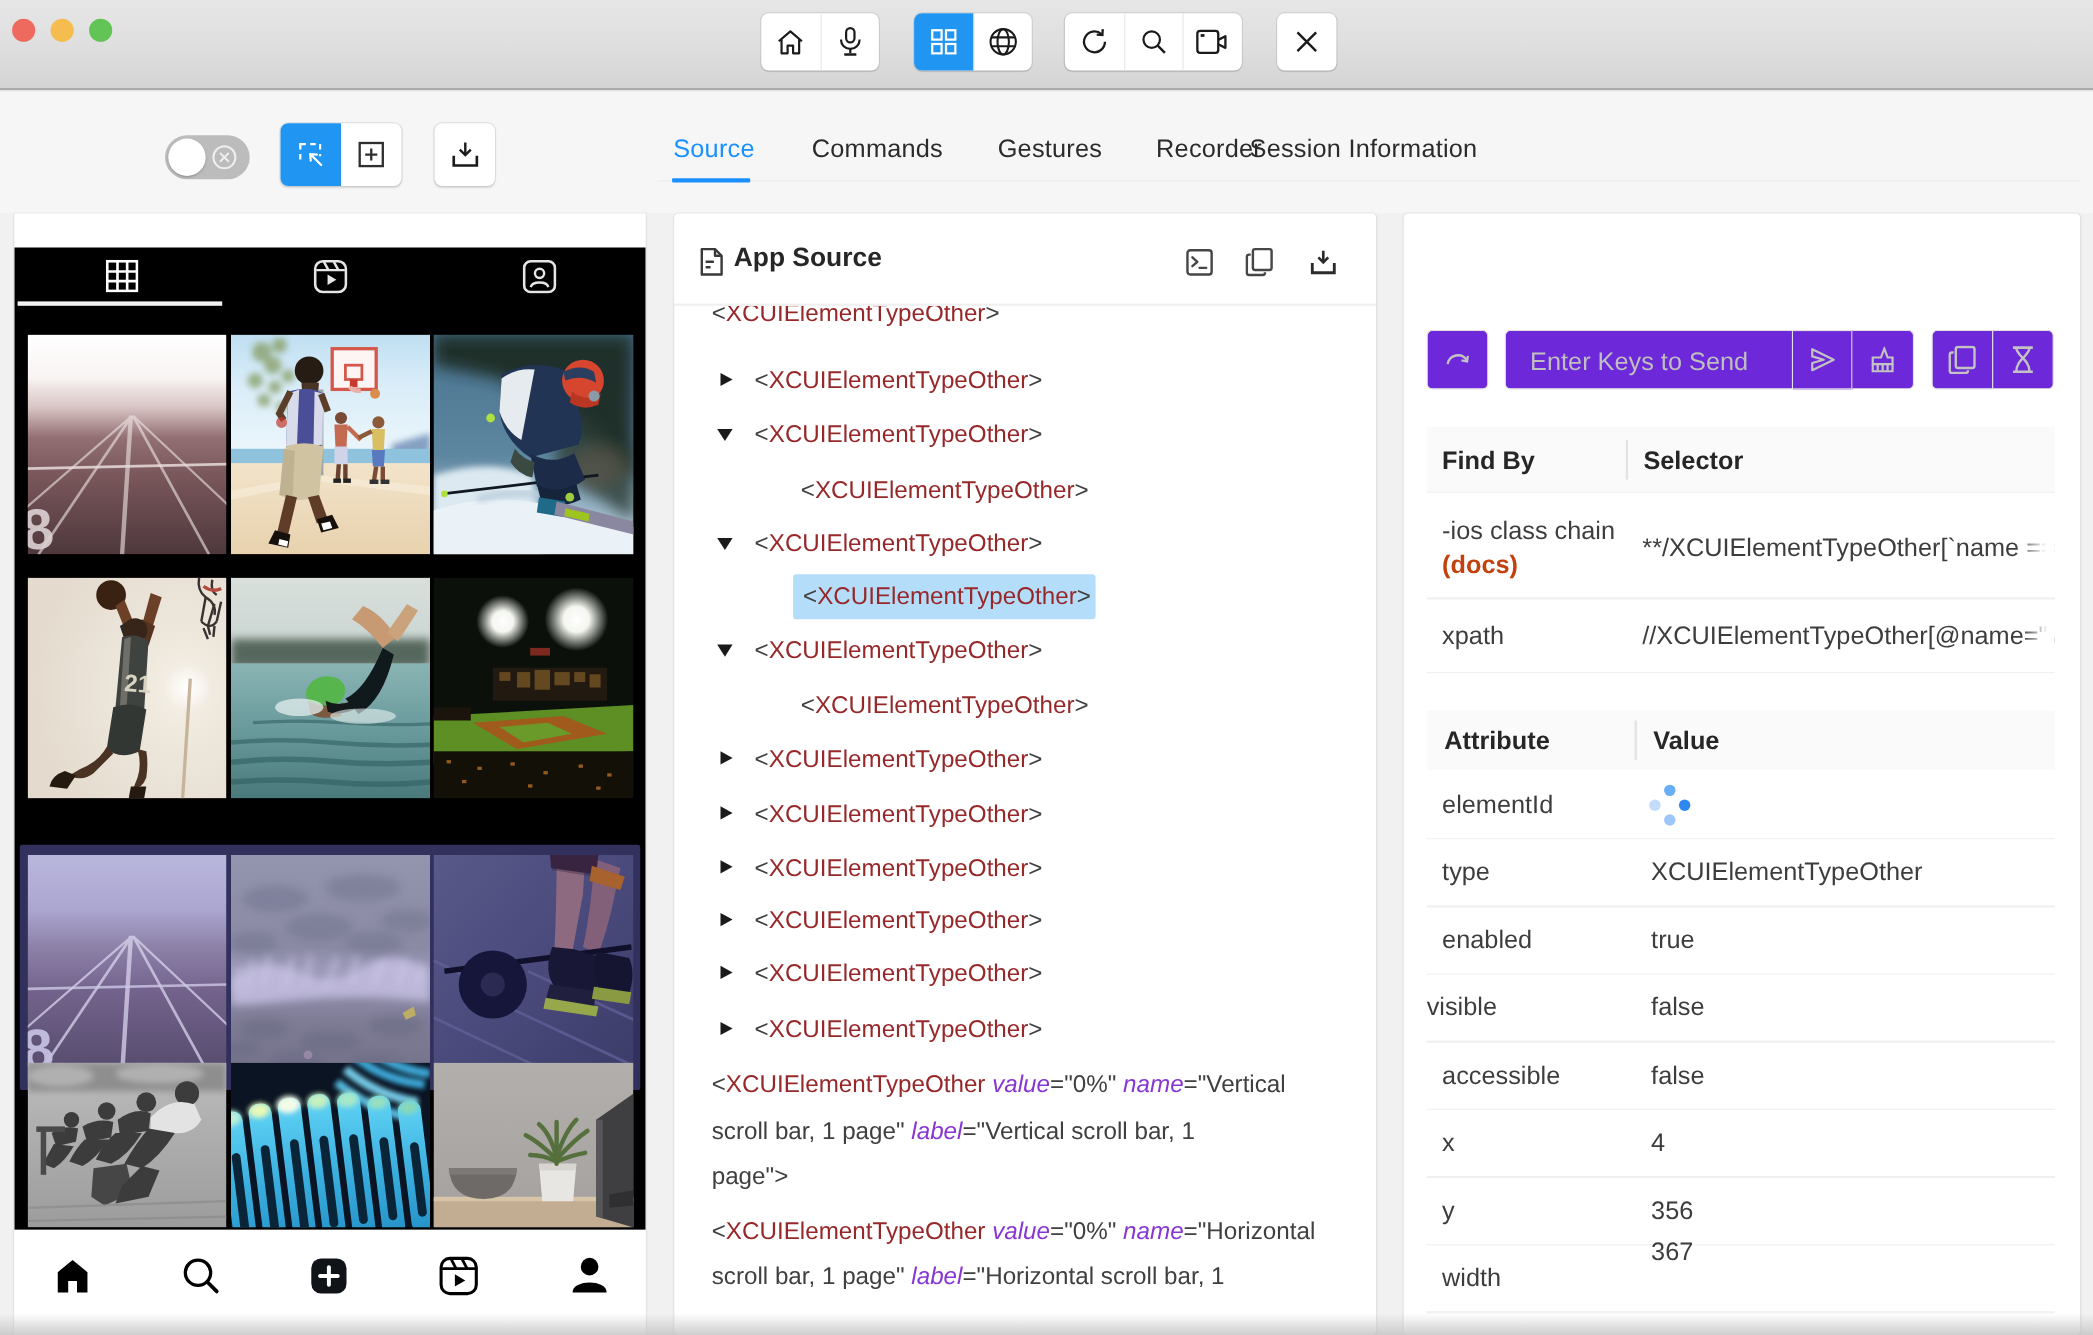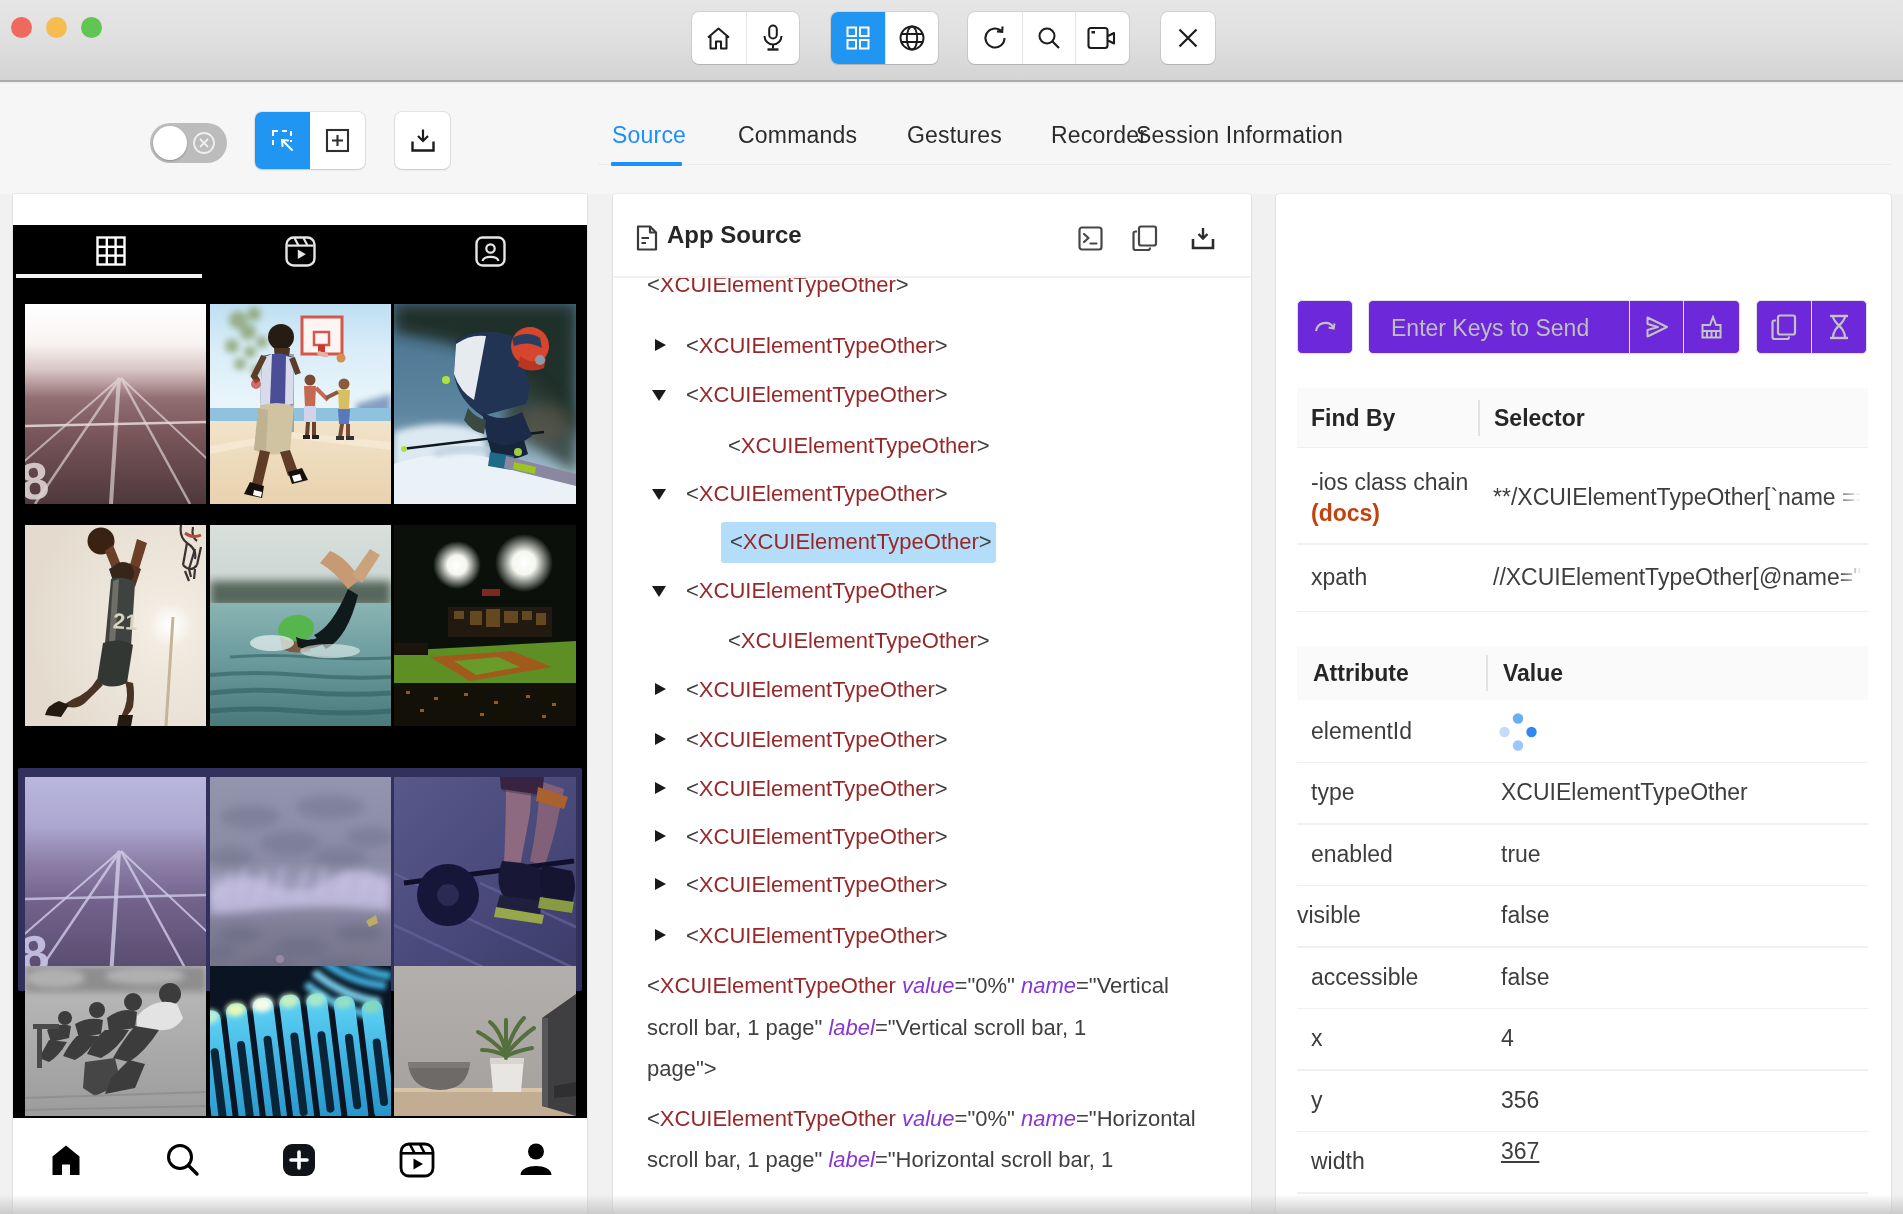--- a/index.html
+++ b/index.html
@@ -822,18 +822,18 @@
     <div class="tcell" style="left:14px;top:312.75px;line-height:36px;">accessible</div>
     <div class="tcell" style="left:204px;top:312.75px;line-height:36px;">false</div>
     <div style="position:absolute;left:0;top:361.5px;width:571px;height:1.5px;background:#f0f0f0;"></div>
     <div class="tcell" style="left:14px;top:374.25px;line-height:36px;">x</div>
     <div class="tcell" style="left:204px;top:374.25px;line-height:36px;">4</div>
     <div style="position:absolute;left:0;top:423px;width:571px;height:1.5px;background:#f0f0f0;"></div>
     <div class="tcell" style="left:14px;top:435.75px;line-height:36px;">y</div>
     <div class="tcell" style="left:204px;top:435.75px;line-height:36px;">356</div>
     <div style="position:absolute;left:0;top:484.5px;width:571px;height:1.5px;background:#f0f0f0;"></div>
     <div class="tcell" style="left:14px;top:497.25px;line-height:36px;">width</div>
-    <div class="tcell" style="left:204px;top:487px;line-height:36px;text-decoration:underline;">367</div>
+    <div class="tcell" style="left:204px;top:473px;line-height:36px;">367</div>
     <div style="position:absolute;left:0;top:546px;width:571px;height:1.5px;background:#f0f0f0;"></div>
   </div>
 </div>
 
 <div id="botfade"></div>
 
 </body></html>

